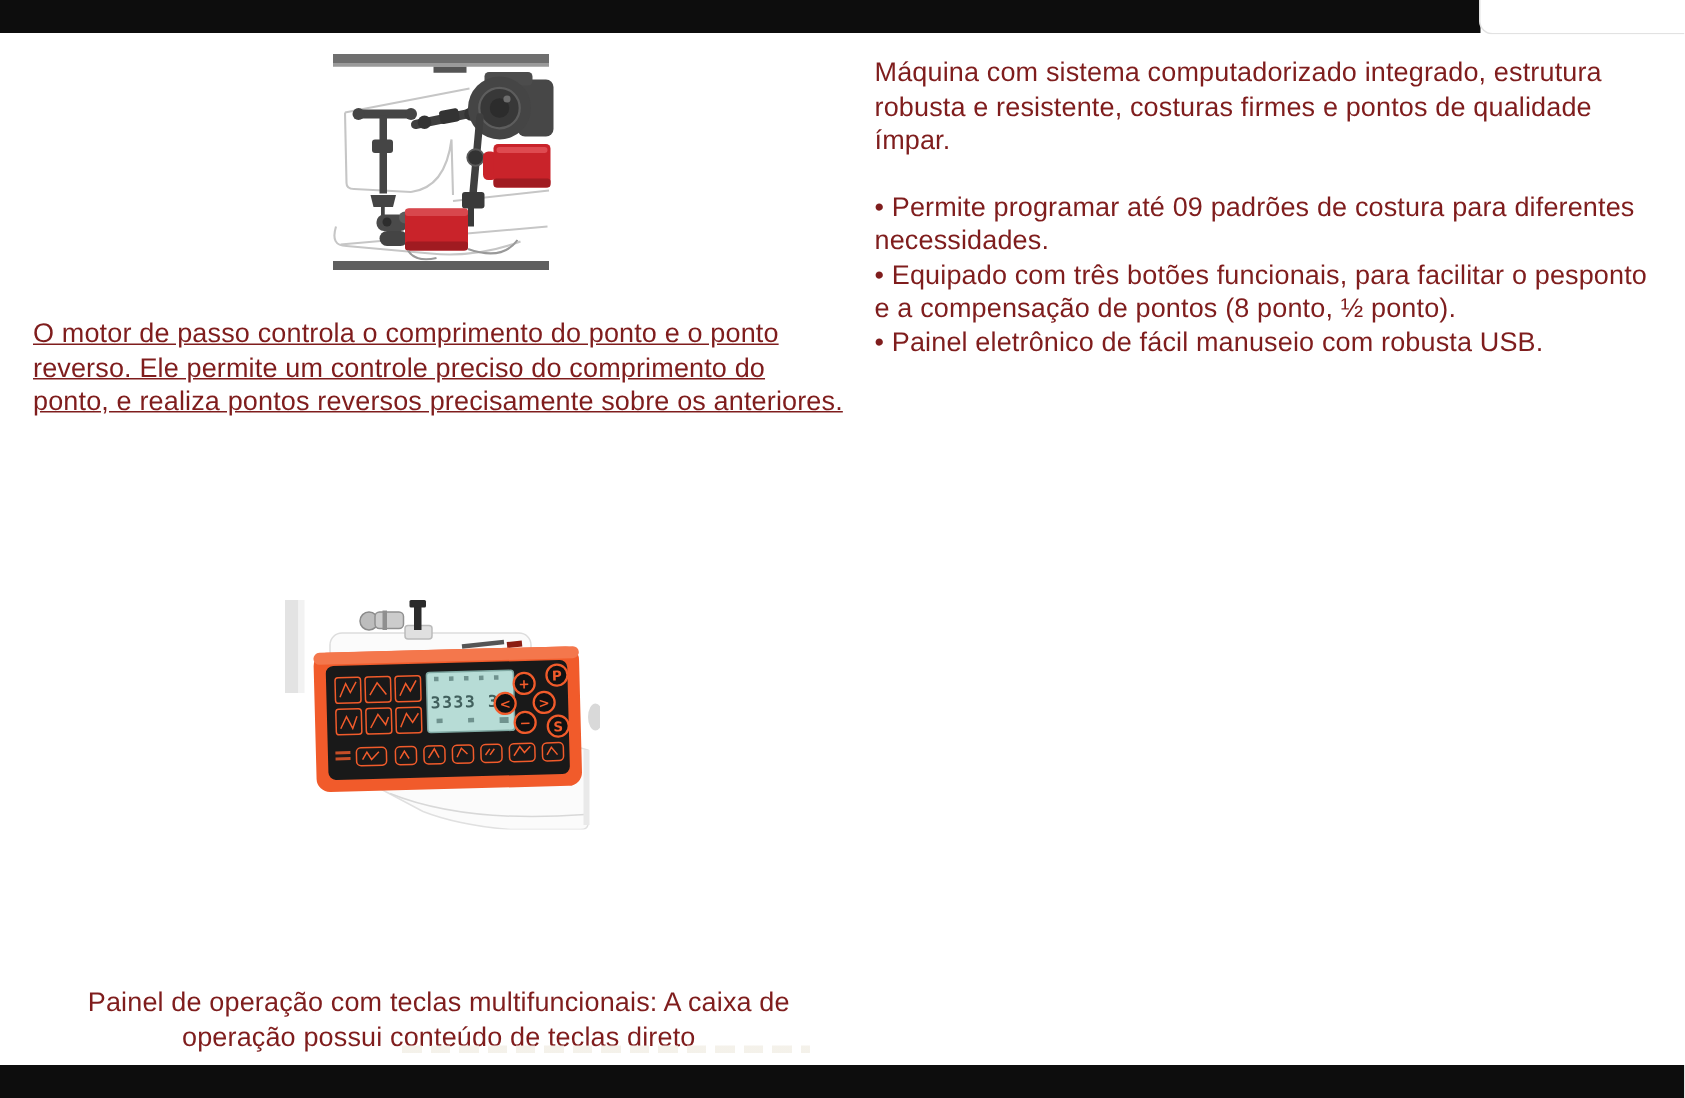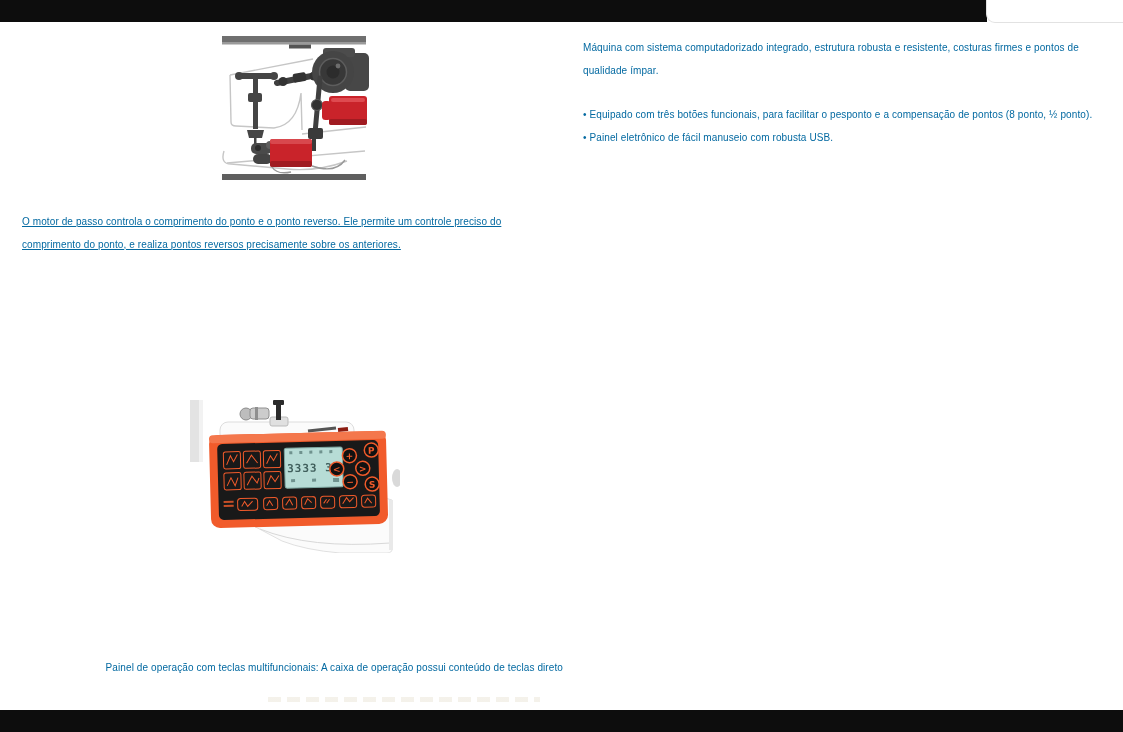--- a/index.html
+++ b/index.html
@@ -4,25 +4,25 @@
 <style>
   html,body{margin:0;padding:0;background:#ffffff;}
   #stage{position:relative;width:1123px;height:732px;overflow:hidden;
          font-family:"Liberation Sans","DejaVu Sans",sans-serif;background:#ffffff;}
   .bar{position:absolute;background:#0d0d0d;}
   #top-bar{left:0;top:0;width:987px;height:22px;}
   #bottom-bar{left:0;top:710px;width:1123px;height:22px;}
   #notch{position:absolute;left:986px;top:0;width:137px;height:22px;background:#ffffff;
          border-left:1px solid #e2e2e2;border-bottom:1px solid #e2e2e2;
          border-bottom-left-radius:9px;}
-  .txt{color:#0369a1;font-size:10px;line-height:22.5px;letter-spacing:0.1px;}
+  .txt{color:#7f1d1d;font-size:18px;line-height:22.5px;letter-spacing:0.1px;}
   #mech-img{position:absolute;left:217px;top:33px;width:154px;height:152px;}
   #mech-caption{position:absolute;left:22px;top:211px;width:541px;text-align:left;text-decoration:underline;}
   #panel-img{position:absolute;left:190px;top:400px;width:210px;height:153px;}
-  #panel-caption{position:absolute;left:22px;top:657px;width:541px;text-align:right;}
+  #panel-caption{position:absolute;left:22px;top:657px;width:541px;text-align:center;}
   #right-col{position:absolute;left:583px;top:37px;width:522px;text-align:left;}
   #right-col .intro{margin:0 0 22px 0;}
   #right-col .bullet{margin:0;}
   #remnant{position:absolute;left:268px;top:697px;width:272px;height:5px;opacity:.9;
            background:repeating-linear-gradient(90deg,#f3f0e8 0 13px,transparent 13px 19px);}
 </style>
 </head>
 <body>
 
 <div id="stage">
@@ -198,19 +198,20 @@
             <path d="M174,105 l3,-5 l4,5"></path>
         </g>
       </g>
     </g>
   </svg>
 
   <div id="panel-caption" class="txt">Painel de operação com teclas multifuncionais: A caixa de operação possui conteúdo de teclas direto</div>
 
   <div id="right-col" class="txt">
     <p class="intro">Máquina com sistema computadorizado integrado, estrutura robusta e resistente, costuras firmes e pontos de qualidade ímpar.</p>
+    <p class="bullet">• Permite programar até 09 padrões de costura para diferentes necessidades.</p>
     <p class="bullet">• Equipado com três botões funcionais, para facilitar o pesponto e a compensação de pontos (8 ponto, ½ ponto).</p>
     <p class="bullet">• Painel eletrônico de fácil manuseio com robusta USB.</p>
   </div>
 
   <div id="remnant"></div>
   <div id="bottom-bar" class="bar"></div>
 </div>
 
 </body></html>

